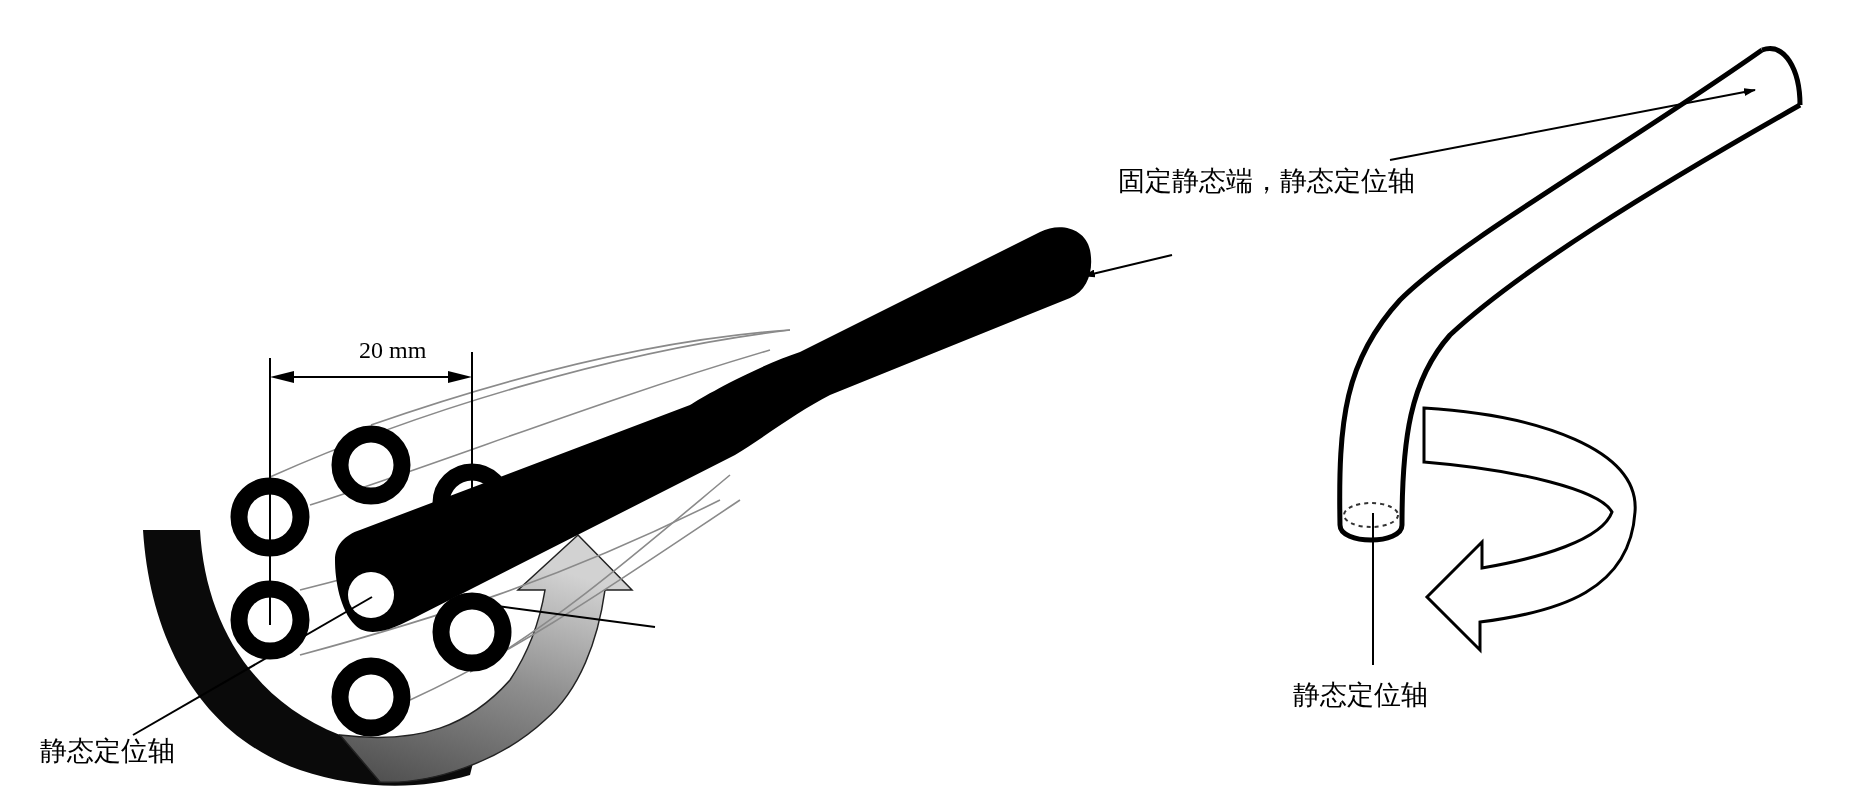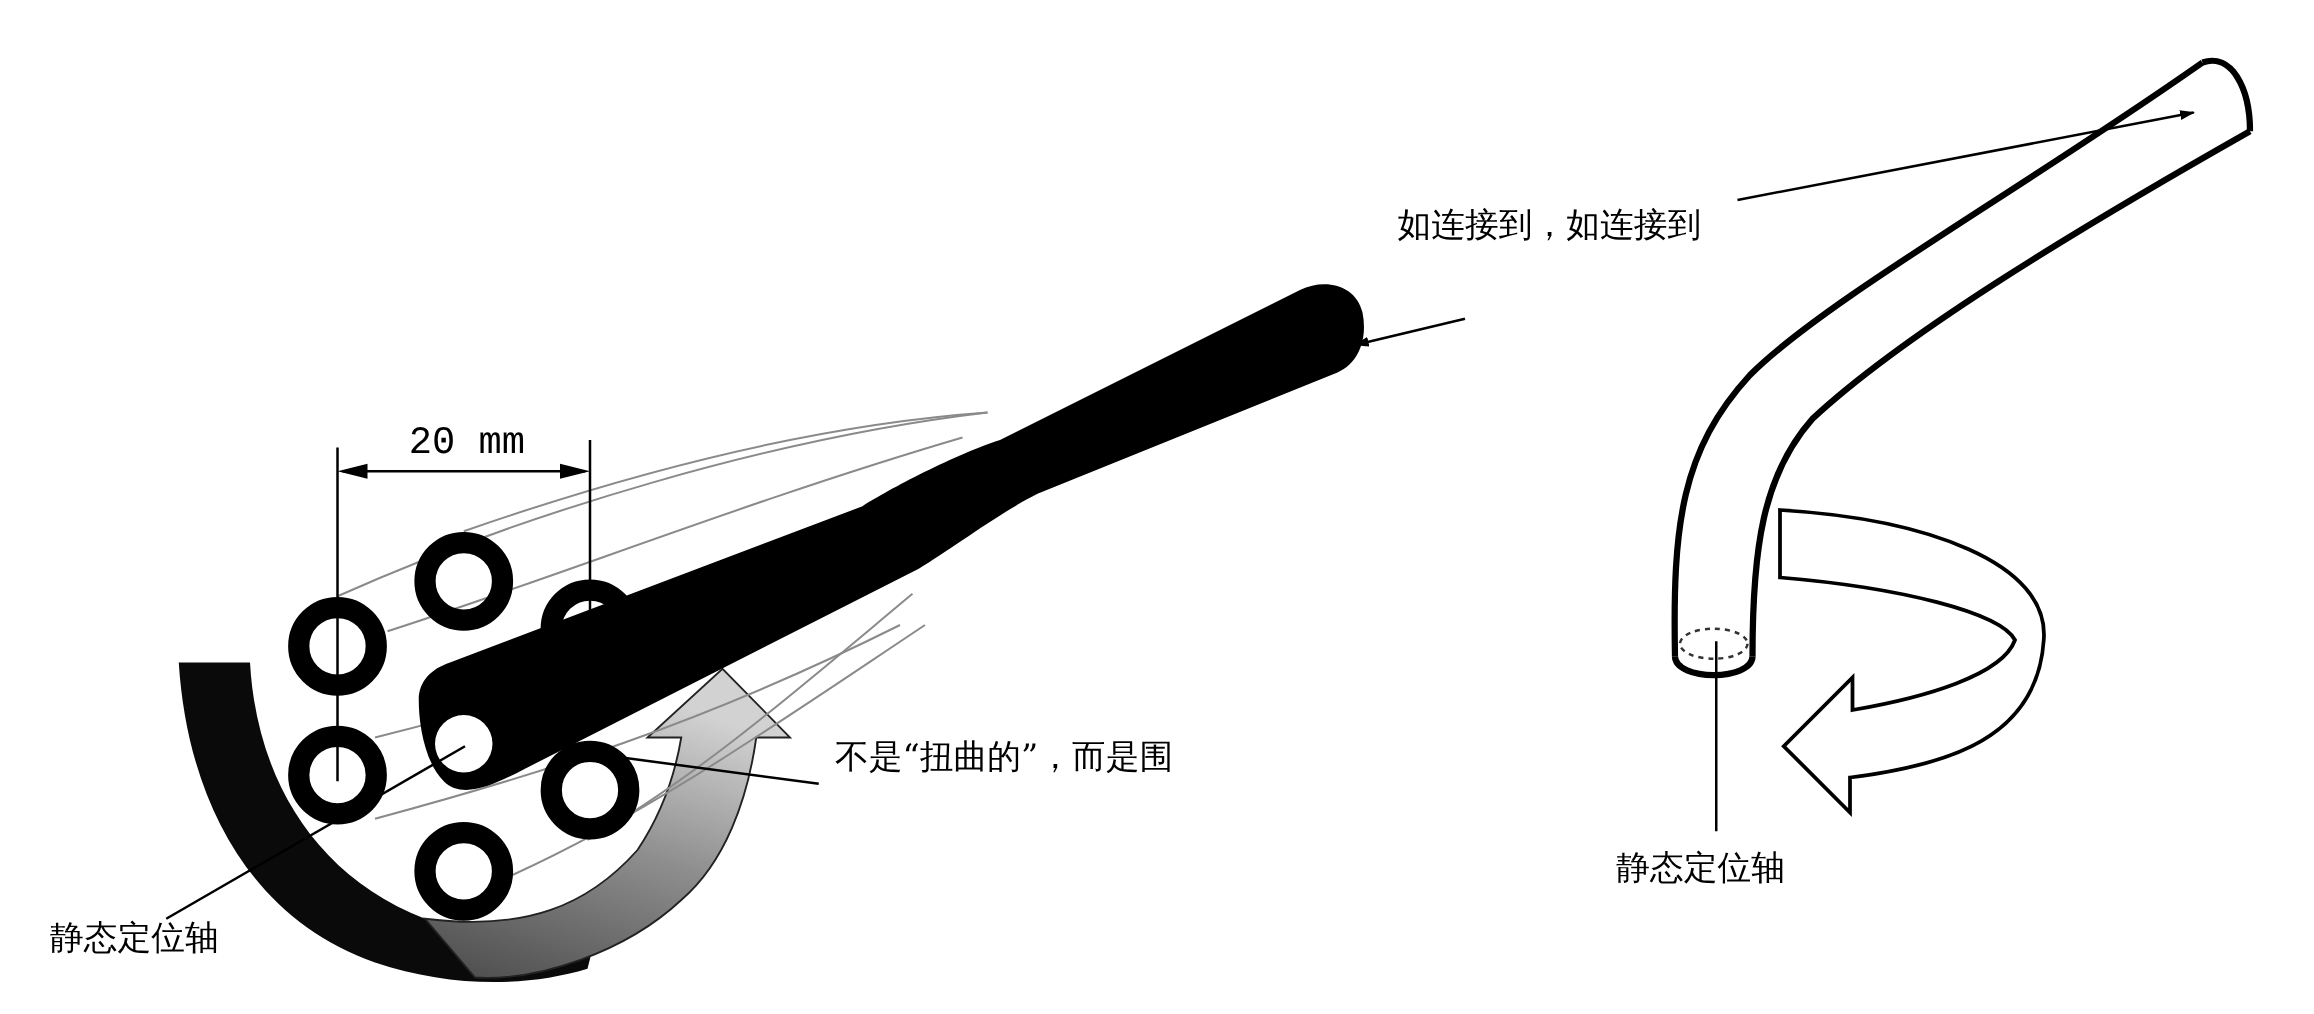--- a/index.html
+++ b/index.html
@@ -1,20 +1,20 @@
 <!DOCTYPE html>
 <html><head>
 <meta charset="utf-8">
 <style>
   html, body { margin: 0; padding: 0; background: #ffffff; }
   body { width: 1851px; height: 811px; position: relative; overflow: hidden;
          font-family: "DejaVu Serif", "Liberation Serif", serif; color: #000; }
   svg.diagram { position: absolute; left: 0; top: 0; width: 1851px; height: 811px; }
   .label { position: absolute; font-size: 27px; line-height: 45px; white-space: nowrap; font-weight: 500; }
-  .dim-label { position: absolute; font-family: Liberation Mono, monospace; font-size: 31px; white-space: nowrap; }
+  .dim-label { position: absolute; font-family: Liberation Serif, serif; font-size: 24px; white-space: nowrap; margin-left: 32px; }
   #lbl-axis-left { left: 40px; top: 728px; }
   #lbl-engine { left: 668px; top: 583px; line-height: 45.5px; }
   #lbl-hvac { left: 1118px; top: 156px; line-height: 50px; }
   #lbl-axis-right { left: 1293px; top: 672px; }
   #lbl-20mm { left: 327px; top: 337px; }
 </style>
 </head>
 <body>
 
 <svg class="diagram" viewBox="0 0 1851 811" xmlns="http://www.w3.org/2000/svg">
@@ -83,20 +83,19 @@
   <line x1="1390" y1="160" x2="1755" y2="90" stroke="#000" stroke-width="2" marker-end="url(#arrowHead)"></line>
 
   <path d="M1424,408 L1424,462 C1520,470 1600,490 1612,512 C1602,540 1540,558 1482,568 L1482,542 L1427,597 L1480,650 L1480,622 C1560,612 1630,590 1635,512 C1640,450 1540,415 1424,408 Z" fill="#fff" stroke="#000" stroke-width="3"></path>
 </svg>
 
 <div id="lbl-20mm" class="dim-label">20 mm</div>
 
 <div id="lbl-axis-left" class="label">静态定位轴</div>
 
 <div id="lbl-engine" class="label">
-  <div>不是“扭曲的”，而是围</div>
 </div>
 
 <div id="lbl-hvac" class="label">
-  <div>如连接到，如连接到</div>
+  <div>固定静态端，静态定位轴</div>
 </div>
 
 <div id="lbl-axis-right" class="label">静态定位轴</div>
 
 </body></html>

